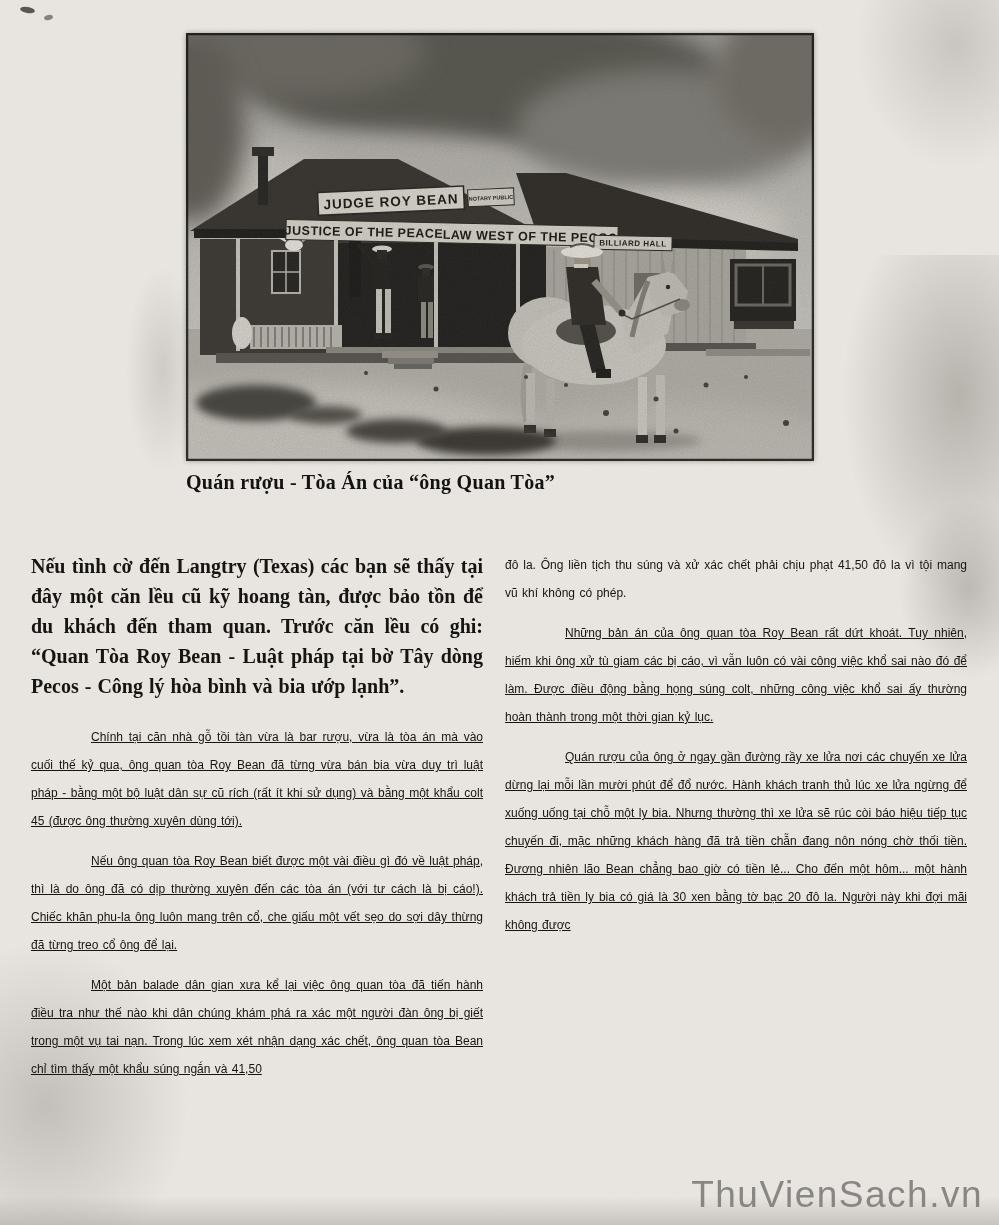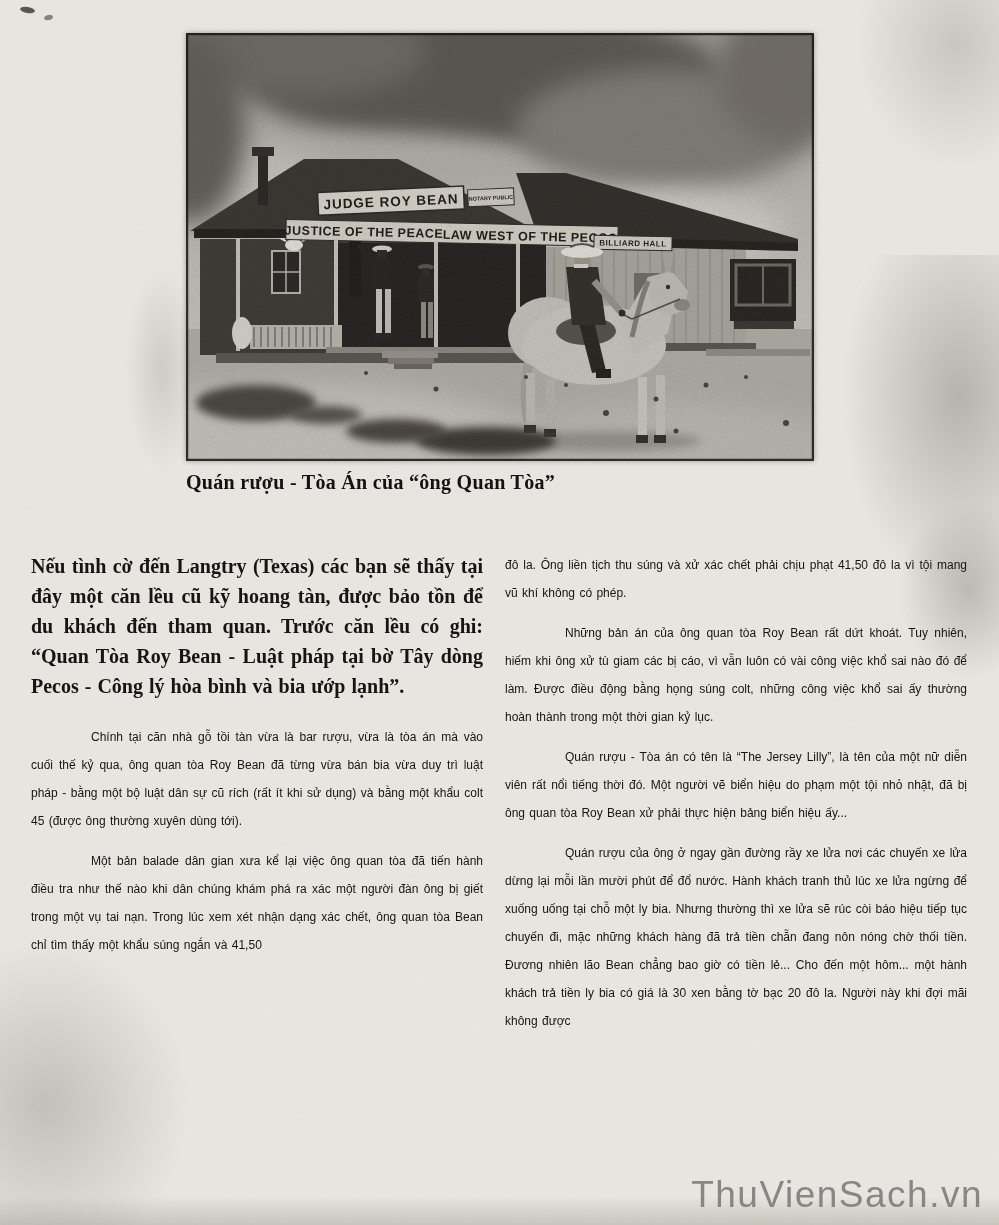--- a/index.html
+++ b/index.html
@@ -31,21 +31,21 @@
   .caption{position:absolute;left:186px;top:471px;width:628px;text-align:left;
            font-family:"Liberation Serif",serif;font-weight:bold;font-size:20px;
            color:#121110;letter-spacing:.3px;}
   
   .col{position:absolute;top:551px;color:#15130f;text-align:justify;}
   .col-left{left:31px;width:452px;}
   .col-right{left:505px;width:462px;}
   .col p{margin:0 0 12px 0;font-size:12px;line-height:28px;font-weight:500;word-spacing:1px;}
   .col p.lead{font-family:"Liberation Serif",serif;font-weight:bold;font-size:20px;
               line-height:30px;margin-bottom:22px;}
-  .indent{text-indent:60px;}
+  .indent{text-indent:60px;text-decoration:underline;}
   
   .watermark{position:absolute;right:16px;top:1174px;font-size:37px;font-weight:normal;
              color:rgba(100,98,94,.72);letter-spacing:1.5px;}
 </style>
 </head>
 <body>
 
 <div class="page">
 
   <div class="stain s1"></div>
@@ -273,27 +273,27 @@
       <rect x="0" y="0" width="628" height="428" filter="url(#photograin)" opacity=".25"></rect>
       <rect x="1" y="1" width="626" height="426" fill="none" stroke="#15140f" stroke-width="2.5" opacity=".85"></rect>
     </svg>
   </div>
 
   <div class="caption">Quán rượu - Tòa Án của “ông Quan Tòa”</div>
 
   <div class="col col-left">
     <p class="lead">Nếu tình cờ đến Langtry (Texas) các bạn sẽ thấy tại đây một căn lều cũ kỹ hoang tàn, được bảo tồn để du khách đến tham quan. Trước căn lều có ghi: “Quan Tòa Roy Bean - Luật pháp tại bờ Tây dòng Pecos - Công lý hòa bình và bia ướp lạnh”.</p>
     <p class="indent">Chính tại căn nhà gỗ tồi tàn vừa là bar rượu, vừa là tòa án mà vào cuối thế kỷ qua, ông quan tòa Roy Bean đã từng vừa bán bia vừa duy trì luật pháp - bằng một bộ luật dân sự cũ rích (rất ít khi sử dụng) và bằng một khẩu colt 45 (được ông thường xuyên dùng tới).</p>
+    <p class="indent">Nếu ông quan tòa Roy Bean biết được một vài điều gì đó về luật pháp, thì là do ông đã có dịp thường xuyên đến các tòa án (với tư cách là bị cáo!). Chiếc khăn phu-la ông luôn mang trên cổ, che giấu một vết sẹo do sợi dây thừng đã từng treo cổ ông để lại.</p>
     <p class="indent">Một bản balade dân gian xưa kể lại việc ông quan tòa đã tiến hành điều tra như thế nào khi dân chúng khám phá ra xác một người đàn ông bị giết trong một vụ tai nạn. Trong lúc xem xét nhận dạng xác chết, ông quan tòa Bean chỉ tìm thấy một khẩu súng ngắn và 41,50</p>
   </div>
 
   <div class="col col-right">
     <p>đô la. Ông liền tịch thu súng và xử xác chết phải chịu phạt 41,50 đô la vì tội mang vũ khí không có phép.</p>
     <p class="indent">Những bản án của ông quan tòa Roy Bean rất dứt khoát. Tuy nhiên, hiếm khi ông xử tù giam các bị cáo, vì vẫn luôn có vài công việc khổ sai nào đó để làm. Được điều động bằng họng súng colt, những công việc khổ sai ấy thường hoàn thành trong một thời gian kỷ lục.</p>
-    <p class="indent">Quán rượu - Tòa án có tên là “The Jersey Lilly”, là tên của một nữ diễn viên rất nổi tiếng thời đó. Một người vẽ biển hiệu do phạm một tội nhỏ nhặt, đã bị ông quan tòa Roy Bean xử phải thực hiện bảng biển hiệu ấy...</p>
     <p class="indent">Quán rượu của ông ở ngay gần đường rầy xe lửa nơi các chuyến xe lửa dừng lại mỗi lần mười phút để đổ nước. Hành khách tranh thủ lúc xe lửa ngừng để xuống uống tại chỗ một ly bia. Nhưng thường thì xe lửa sẽ rúc còi báo hiệu tiếp tục chuyến đi, mặc những khách hàng đã trả tiền chẵn đang nôn nóng chờ thối tiền. Đương nhiên lão Bean chẳng bao giờ có tiền lẻ... Cho đến một hôm... một hành khách trả tiền ly bia có giá là 30 xen bằng tờ bạc 20 đô la. Người này khi đợi mãi không được</p>
   </div>
 
   <div class="watermark">ThuVienSach.vn</div>
 
   <div class="stain s6"></div>
 
   <svg class="grain" width="999" height="1225">
     <filter id="pagegrain">
       <feTurbulence type="fractalNoise" baseFrequency="0.55" numOctaves="2" stitchTiles="stitch"></feTurbulence>

